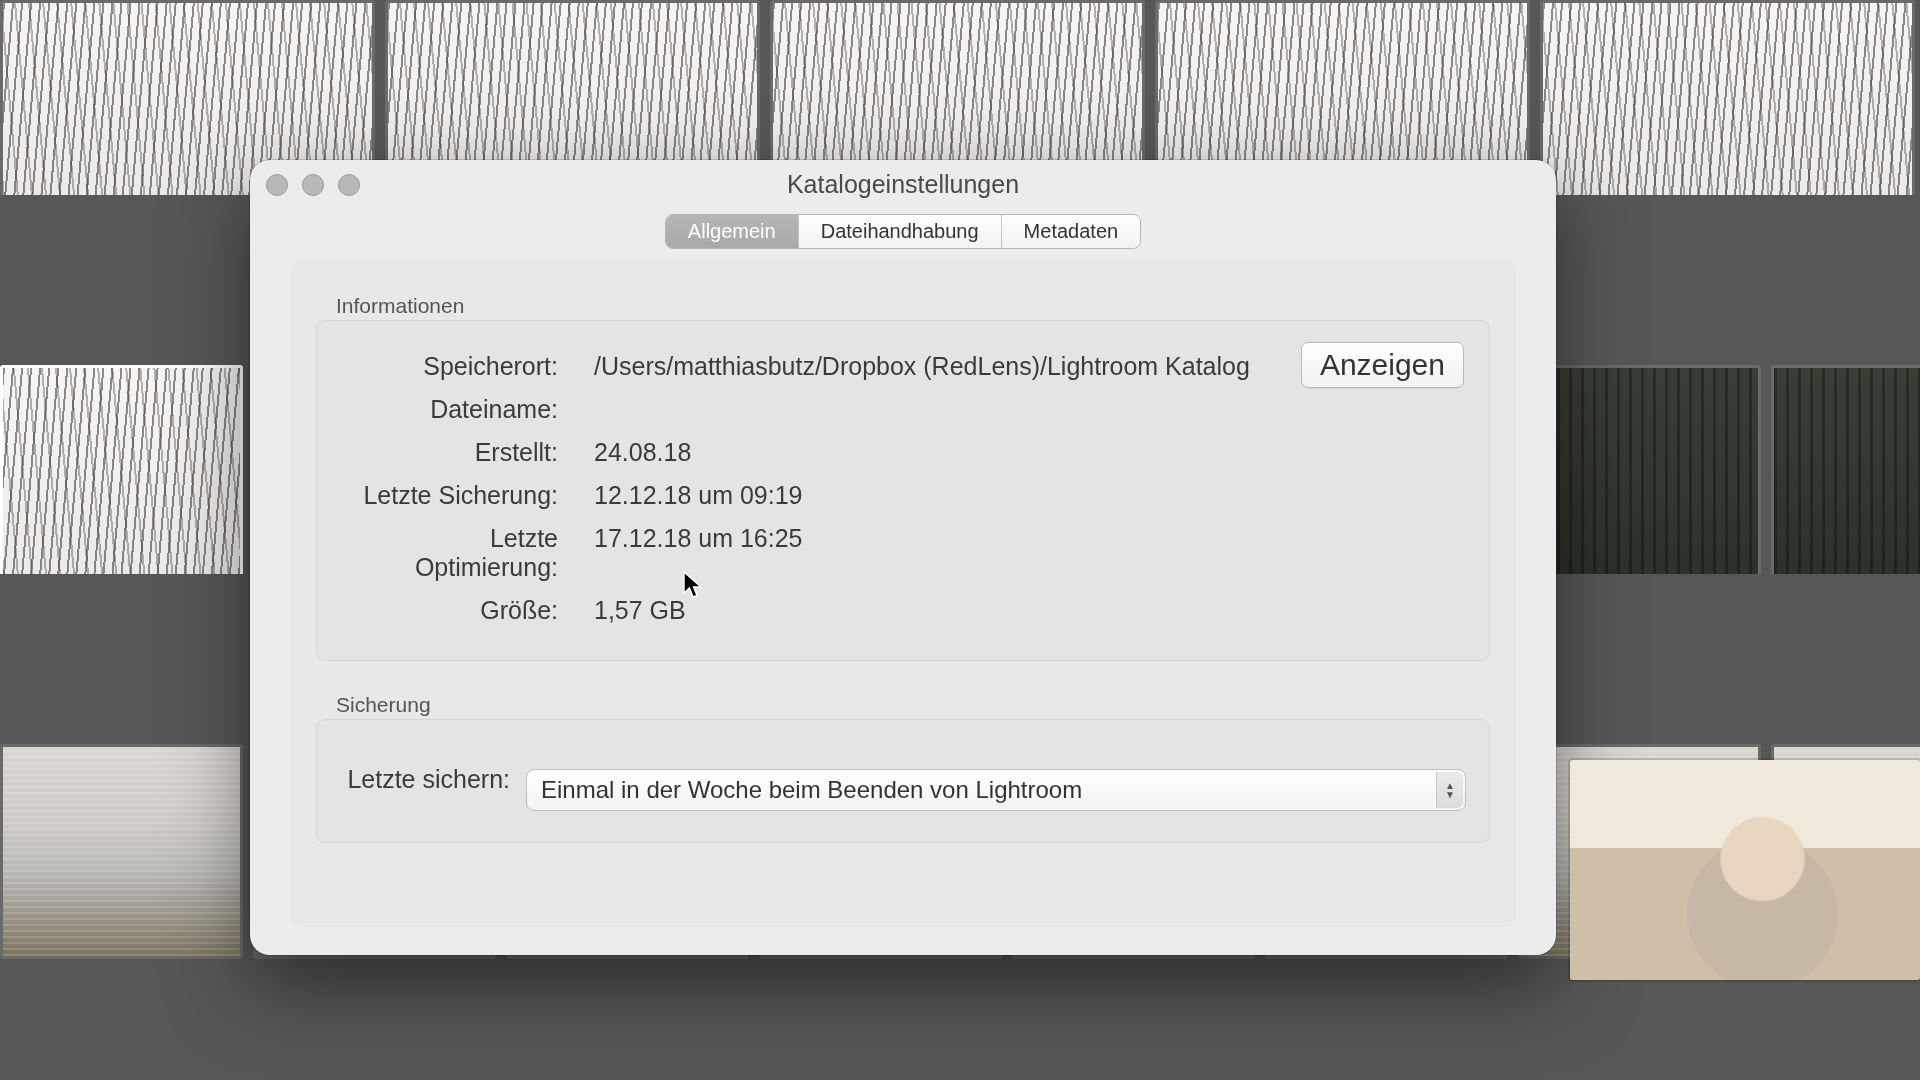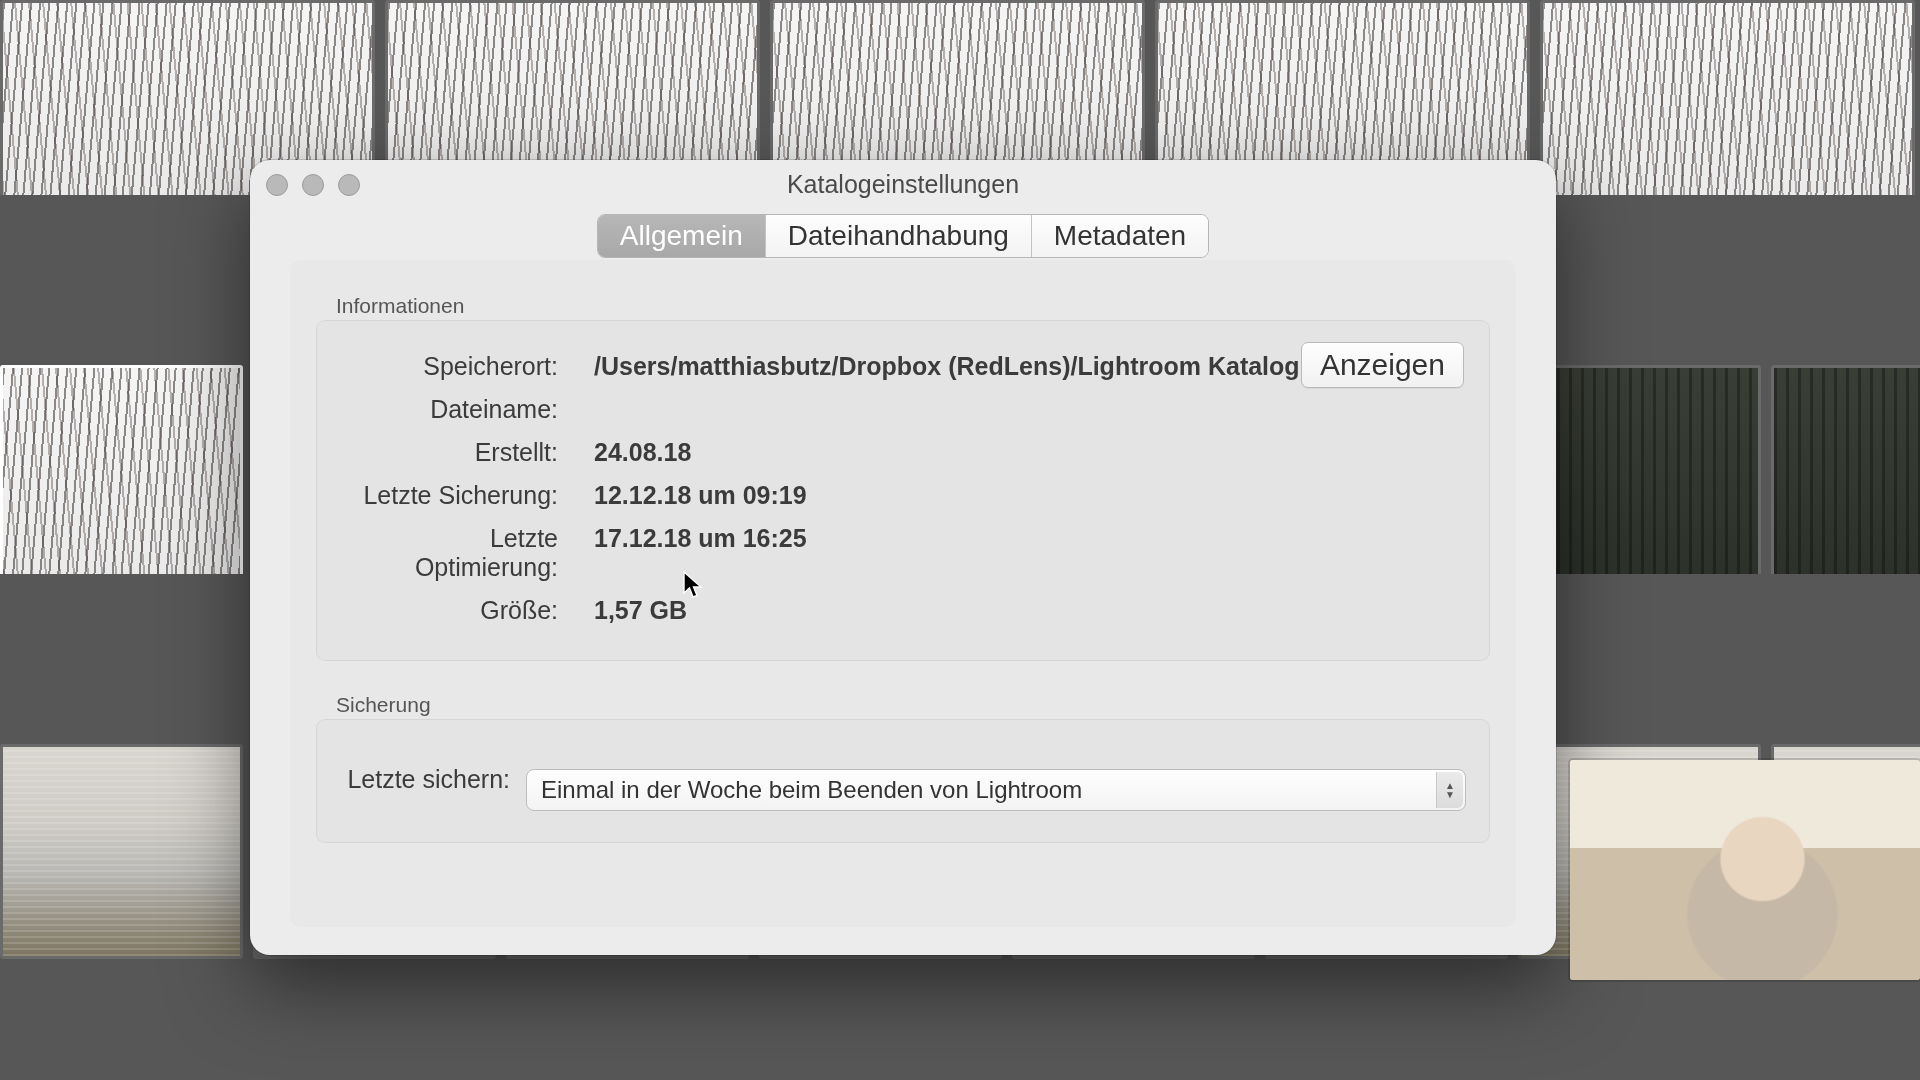--- a/index.html
+++ b/index.html
@@ -37,34 +37,34 @@
   
   .dialog{position:absolute;left:250px;top:160px;width:1306px;height:795px;
     background:#ececec;border-radius:20px;box-shadow:0 30px 80px rgba(0,0,0,.5),0 0 0 1px rgba(0,0,0,.15);}
   .titlebar{height:48px;display:flex;align-items:center;position:relative;}
   .traffic{position:absolute;left:16px;top:14px;display:flex;gap:14px;}
   .tbtn{width:20px;height:20px;border-radius:50%;background:#b9b9b9;border:1px solid #9b9b9b;}
   .title{flex:1;text-align:center;font-size:25px;color:#4a4a4a;}
   
   .segwrap{display:flex;justify-content:center;margin-top:6px;}
   .segmented{display:flex;border:1px solid #b6b6b6;border-radius:8px;overflow:hidden;
-    box-shadow:0 1px 0 rgba(255,255,255,.6) inset;font-size:28px;color:#333;}
+    box-shadow:0 1px 0 rgba(255,255,255,.6) inset;font-size:20px;color:#333;}
   .segmented .seg{padding:5px 22px;background:linear-gradient(#fdfdfd,#f3f3f3);
     border-right:1px solid #c3c3c3;cursor:default;}
   .segmented .seg:last-child{border-right:none;}
   .segmented .seg.active{background:linear-gradient(#b7b7b7,#a8a8a8);color:#fff;}
   
   .panel{position:absolute;left:40px;right:40px;top:100px;bottom:28px;
     background:#e8e8e8;border-radius:10px;padding:30px 26px 26px 26px;}
   .section-label{font-size:21px;color:#555;margin:4px 0 2px 20px;}
   .card{background:#e4e4e4;border-radius:9px;padding:18px 24px 22px 24px;
     box-shadow:inset 0 0 0 1px rgba(0,0,0,.06);position:relative;}
   .info-row{display:flex;align-items:baseline;margin:14px 0;font-size:25px;color:#3b3b3b;}
   .info-row .lbl{width:218px;text-align:right;margin-right:36px;color:#3b3b3b;}
-  .info-row .val{flex:1;font-weight:bold;}
+  .info-row .val{flex:1;}
   .show-btn{position:absolute;right:26px;top:22px;font-size:30px;color:#333;
     background:linear-gradient(#fefefe,#f1f1f1);border:1px solid #b9b9b9;border-radius:7px;
     padding:5px 18px;box-shadow:0 1px 0 rgba(0,0,0,.05);}
   .spacer{height:28px;}
   
   .backup-row{display:flex;align-items:center;margin:10px 0;font-size:25px;color:#3b3b3b;}
   .backup-row .lbl{width:170px;text-align:right;margin-right:16px;}
   .select{flex:1;display:flex;align-items:center;
     background:linear-gradient(#fefefe,#f3f3f3);border:1px solid #bdbdbd;border-radius:8px;
     height:40px;padding:0 14px;position:relative;font-size:24px;color:#333;margin-top:22px;}

